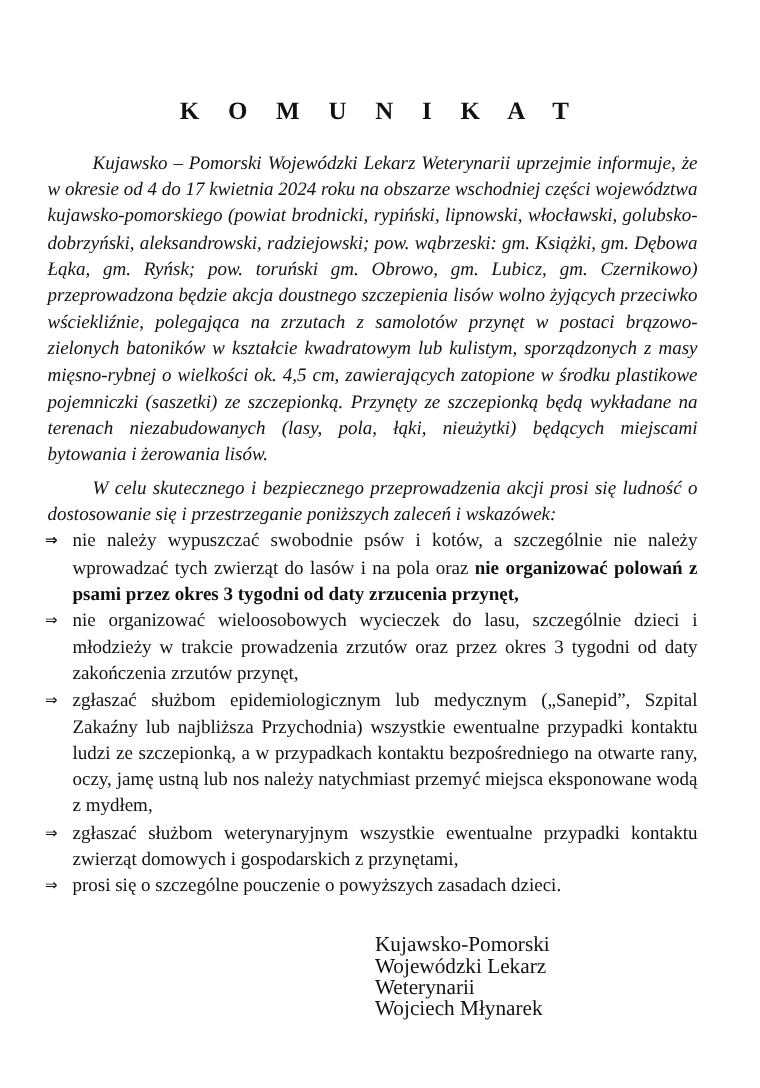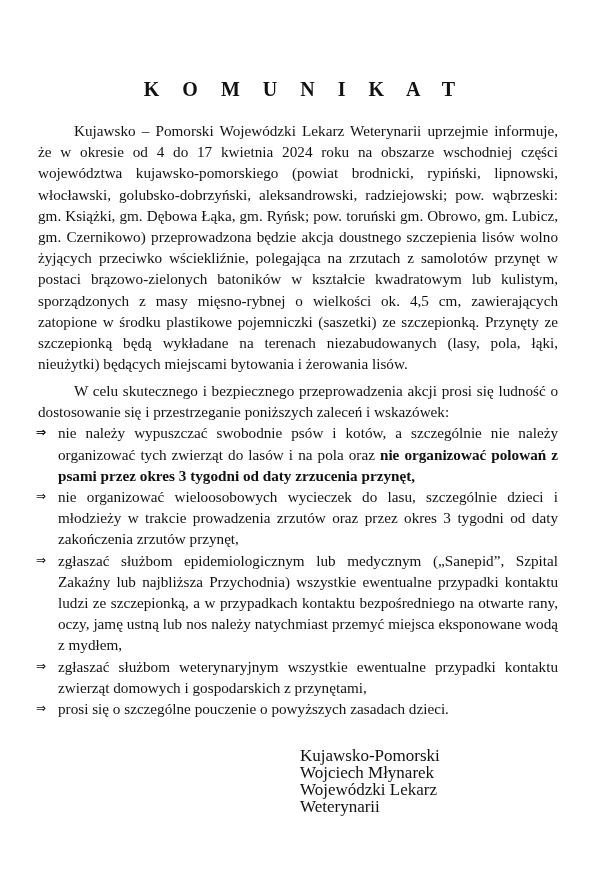--- a/index.html
+++ b/index.html
@@ -10,46 +10,46 @@
   .title {
     position: absolute; top: 48px; left: 0; width: 608px; text-align: center;
     font-weight: bold; font-size: 20px; letter-spacing: 9px; margin-top: 30px;
   }
   .text {
     position: absolute; left: 38px; width: 520px;
     font-size: 15.2px; line-height: 21.2px; text-align: justify;
   }
   .p1 { top: 120px; }
   .p2 { top: 380px; }
-  .indent { text-indent: 36px; }
+  .indent { text-indent: 36px; font-style: italic; }
   ul.list { list-style: none; margin: 0; padding: 0; }
   ul.list li { position: relative; padding-left: 20px; text-align: justify; }
   ul.list li .arrow { position: absolute; left: -2px; top: 0; font-family: "DejaVu Sans", sans-serif; font-size: 12px; }
   .bold { font-weight: bold; }
   .sig {
     position: absolute; top: 747px; left: 300px; width: 200px; text-align: left;
     font-size: 17px; line-height: 17px;
   }
 </style>
 </head>
 <body>
 
 <div class="title">K O M U N I K A T</div>
 
 <div class="text p1 indent">Kujawsko – Pomorski Wojewódzki Lekarz Weterynarii uprzejmie informuje, że w okresie od 4 do 17 kwietnia  2024 roku na obszarze wschodniej części województwa kujawsko-pomorskiego (powiat brodnicki, rypiński, lipnowski, włocławski, golubsko-dobrzyński, aleksandrowski, radziejowski; pow. wąbrzeski: gm. Książki, gm. Dębowa Łąka, gm. Ryńsk; pow. toruński gm. Obrowo, gm. Lubicz, gm. Czernikowo) przeprowadzona będzie akcja doustnego szczepienia lisów wolno żyjących przeciwko wściekliźnie, polegająca na zrzutach z samolotów przynęt w postaci brązowo-zielonych batoników w kształcie kwadratowym lub kulistym, sporządzonych z masy mięsno-rybnej o wielkości ok. 4,5 cm, zawierających zatopione w środku plastikowe pojemniczki (saszetki) ze szczepionką. Przynęty ze szczepionką będą wykładane na terenach niezabudowanych (lasy, pola, łąki, nieużytki) będących miejscami bytowania i żerowania lisów.</div>
 
 <div class="text p2">
   <div class="indent">W celu skutecznego i bezpiecznego przeprowadzenia akcji prosi się ludność o dostosowanie się i przestrzeganie poniższych zaleceń i wskazówek:</div>
   <ul class="list">
     <li><span class="arrow">⇒</span></li>
-    <li><span class="arrow">⇒</span><span>nie należy wypuszczać swobodnie psów i kotów, a szczególnie nie należy organizować tych zwierząt do lasów i na pola oraz </span><span class="bold">nie organizować polowań z psami przez okres 3 tygodni od daty zrzucenia przynęt,</span></li>
+    <li><span class="arrow">⇒</span><span>nie należy wypuszczać swobodnie psów i kotów, a szczególnie nie należy wprowadzać tych zwierząt do lasów i na pola oraz </span><span class="bold">nie organizować polowań z psami przez okres 3 tygodni od daty zrzucenia przynęt,</span></li>
     <li><span class="arrow">⇒</span><span>nie organizować wieloosobowych wycieczek do lasu, szczególnie dzieci i młodzieży w trakcie prowadzenia zrzutów oraz przez okres 3 tygodni od daty zakończenia zrzutów przynęt,</span></li>
     <li><span class="arrow">⇒</span><span>zgłaszać służbom epidemiologicznym lub medycznym („Sanepid”, Szpital Zakaźny lub najbliższa Przychodnia) wszystkie ewentualne przypadki kontaktu ludzi ze szczepionką, a w przypadkach kontaktu bezpośredniego na otwarte rany, oczy, jamę ustną lub nos należy natychmiast przemyć miejsca eksponowane wodą z mydłem,</span></li>
     <li><span class="arrow">⇒</span><span>zgłaszać służbom weterynaryjnym wszystkie ewentualne przypadki kontaktu zwierząt domowych i gospodarskich z przynętami,</span></li>
     <li><span class="arrow">⇒</span><span>prosi się o szczególne pouczenie o powyższych zasadach dzieci.</span></li>
   </ul>
 </div>
 
 <div class="sig">
   <div>Kujawsko-Pomorski</div>
+  <div>Wojewódzki Lekarz Weterynarii</div>
   <div>Wojciech Młynarek</div>
-  <div>Wojewódzki Lekarz Weterynarii</div>
 </div>
 
 </body></html>

